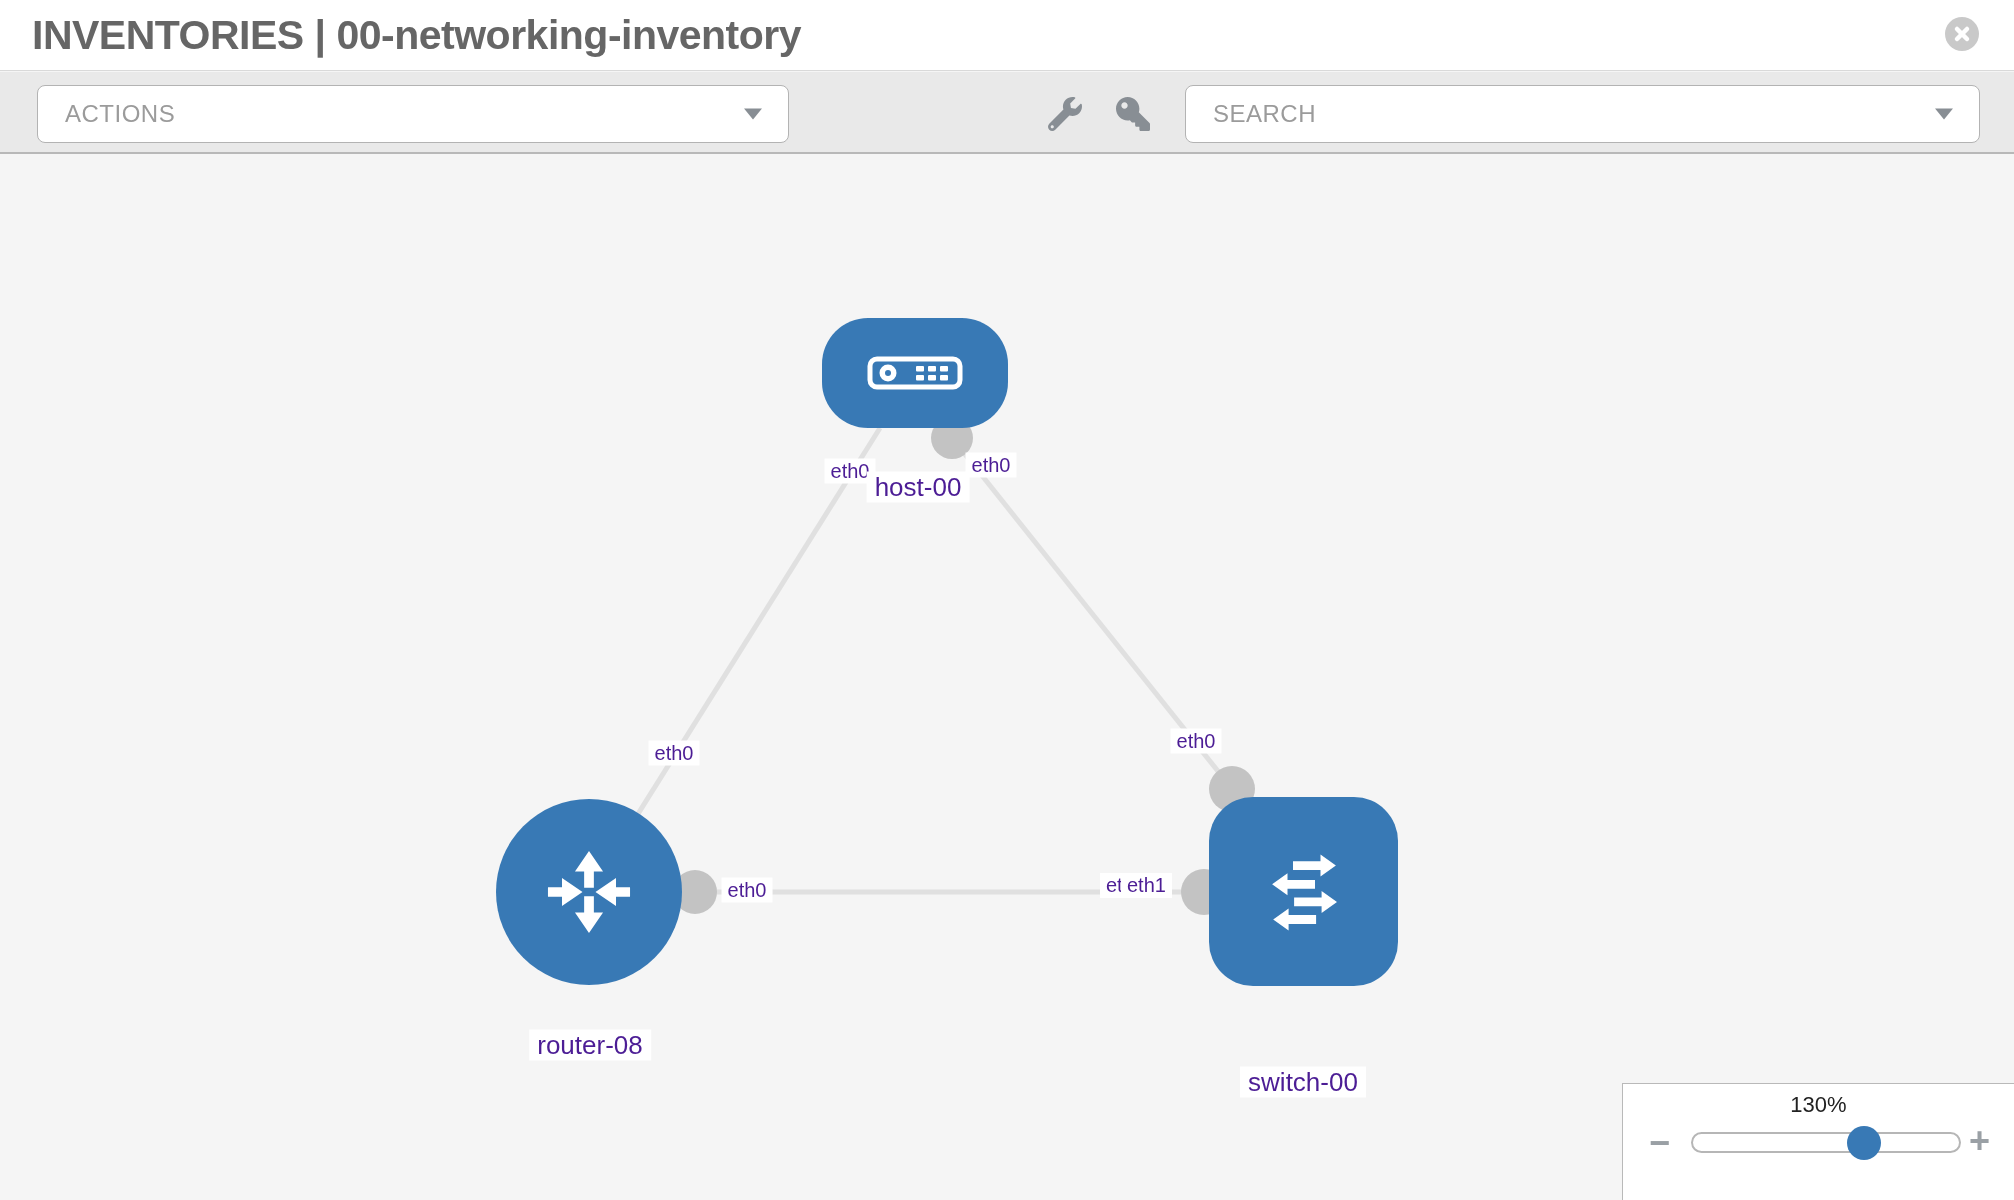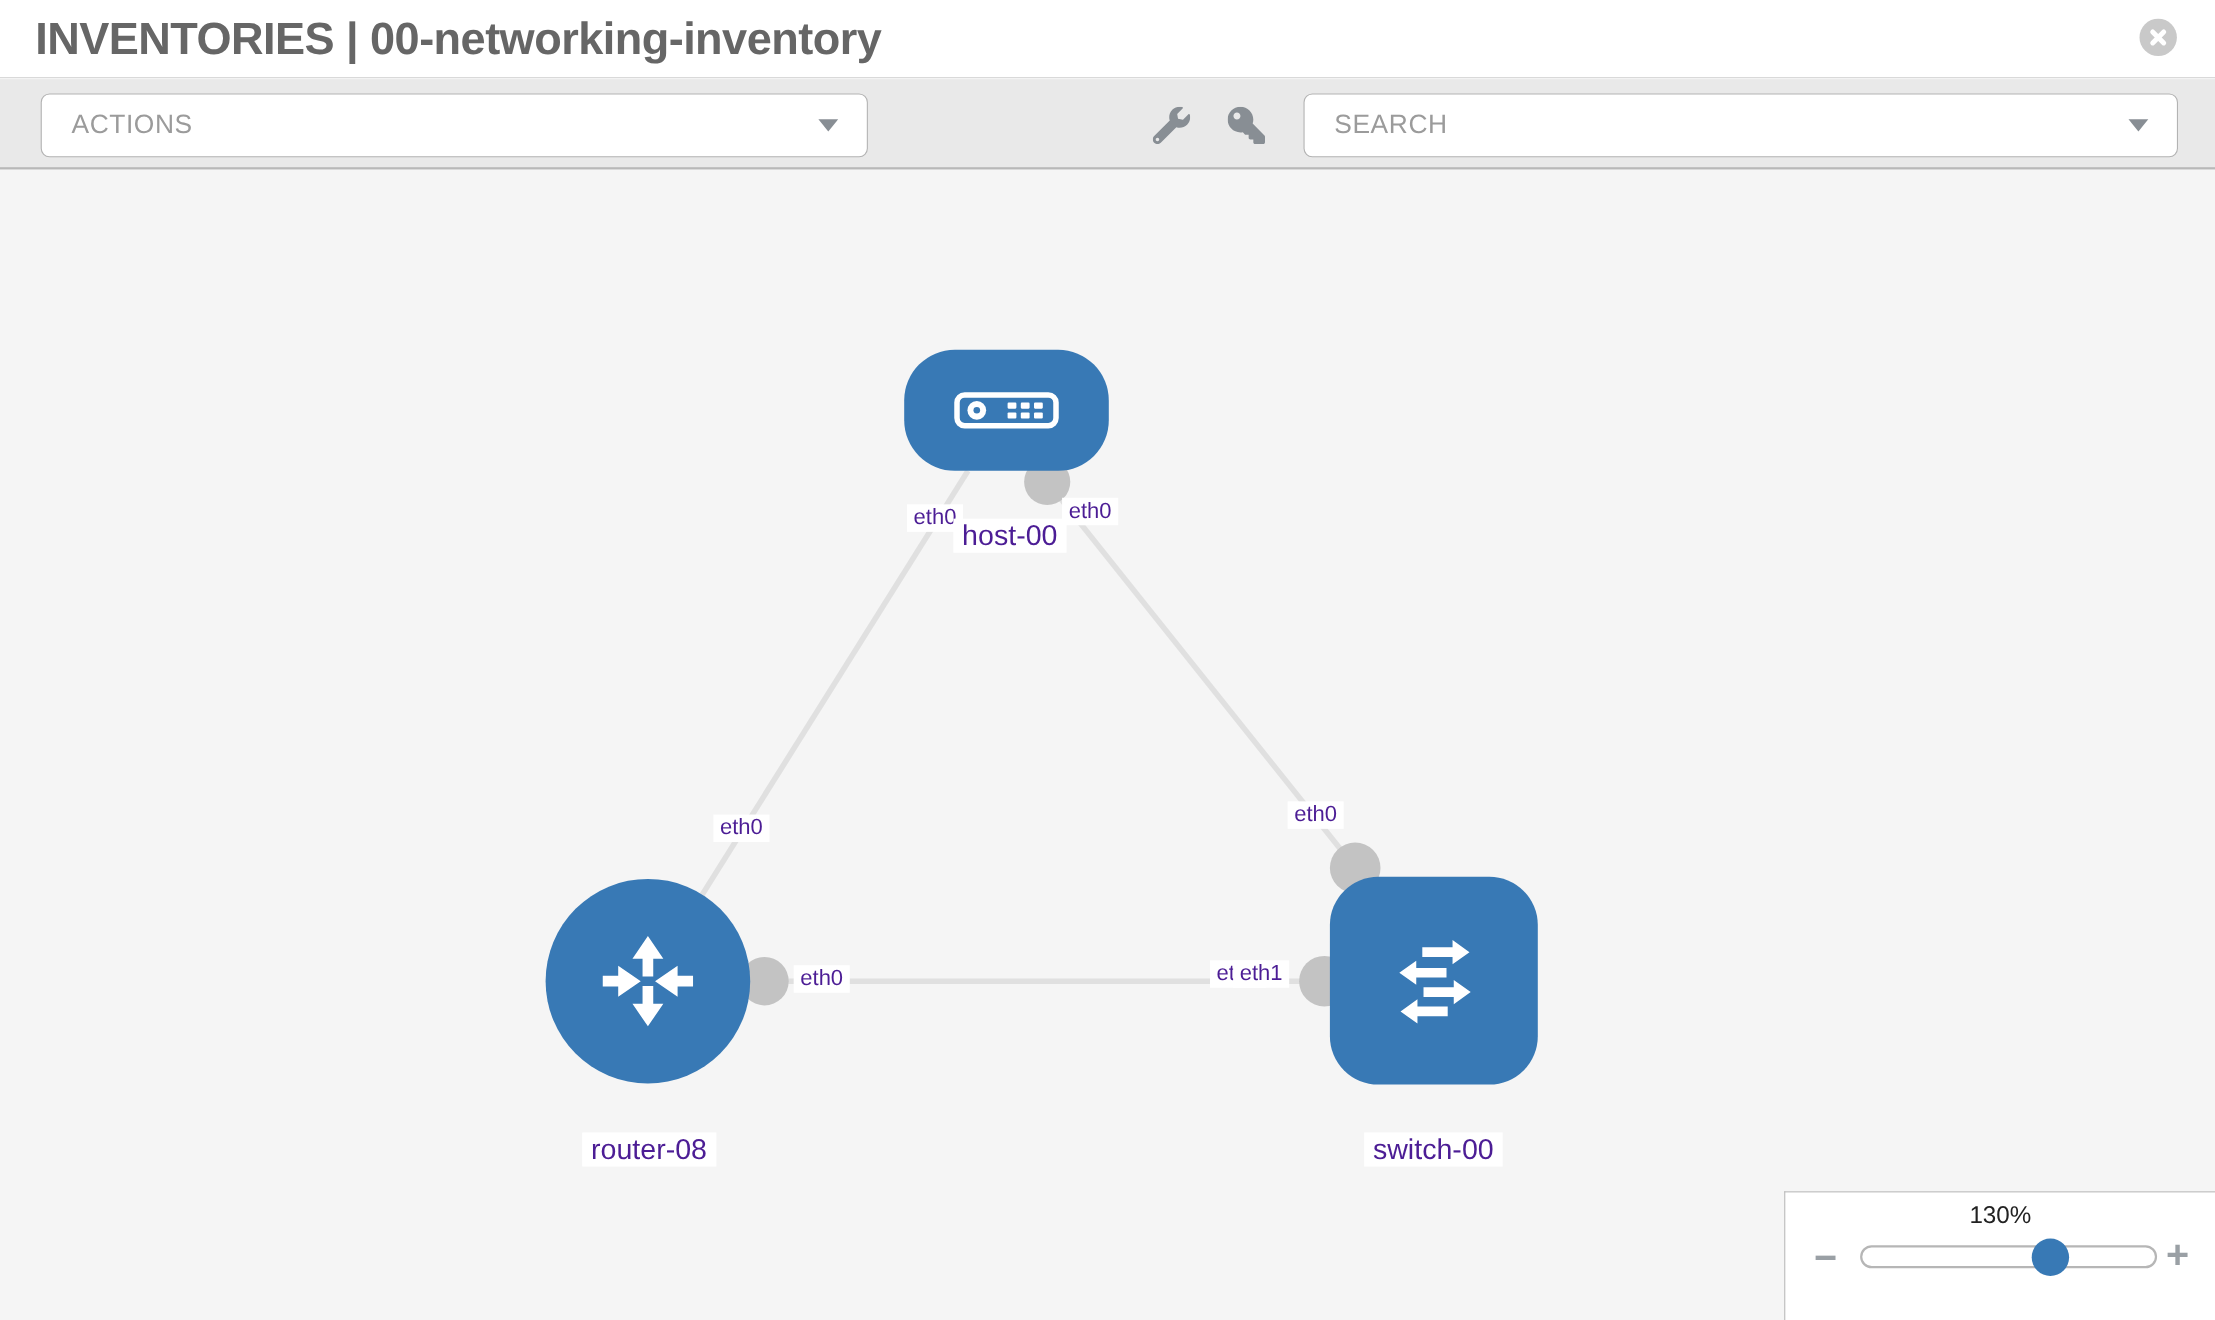--- a/index.html
+++ b/index.html
@@ -199,21 +199,21 @@
   <div class="lbl" style="left:850px;  top:315px;">eth0</div>
   <div class="lbl" style="left:991px;  top:309px;">eth0</div>
   <div class="lbl" style="left:674px;  top:597px;">eth0</div>
   <div class="lbl" style="left:1196px; top:585px;">eth0</div>
   <div class="lbl" style="left:747px;  top:734px;">eth0</div>
   <div class="lbl lbl-anchored" style="left:1100px; top:717px;">eth0</div>
   <div class="lbl lbl-anchored" style="left:1121px; top:717px;">eth1</div>
 
   <div class="lbl node-lbl" style="left:918px;  top:300px;">host-00</div>
   <div class="lbl node-lbl" style="left:590px;  top:858px;">router-08</div>
-  <div class="lbl node-lbl" style="left:1303px; top:858px;">switch-00</div>
+  <div class="lbl node-lbl" style="left:1303px; top:895px;">switch-00</div>
 </div>
 
 <div class="zoom-panel">
   <div class="zoom-value">130%</div>
   <div class="zoom-btn zoom-minus">−</div>
   <div class="zoom-track"></div>
   <div class="zoom-handle"></div>
   <div class="zoom-btn zoom-plus">+</div>
 </div>
 

